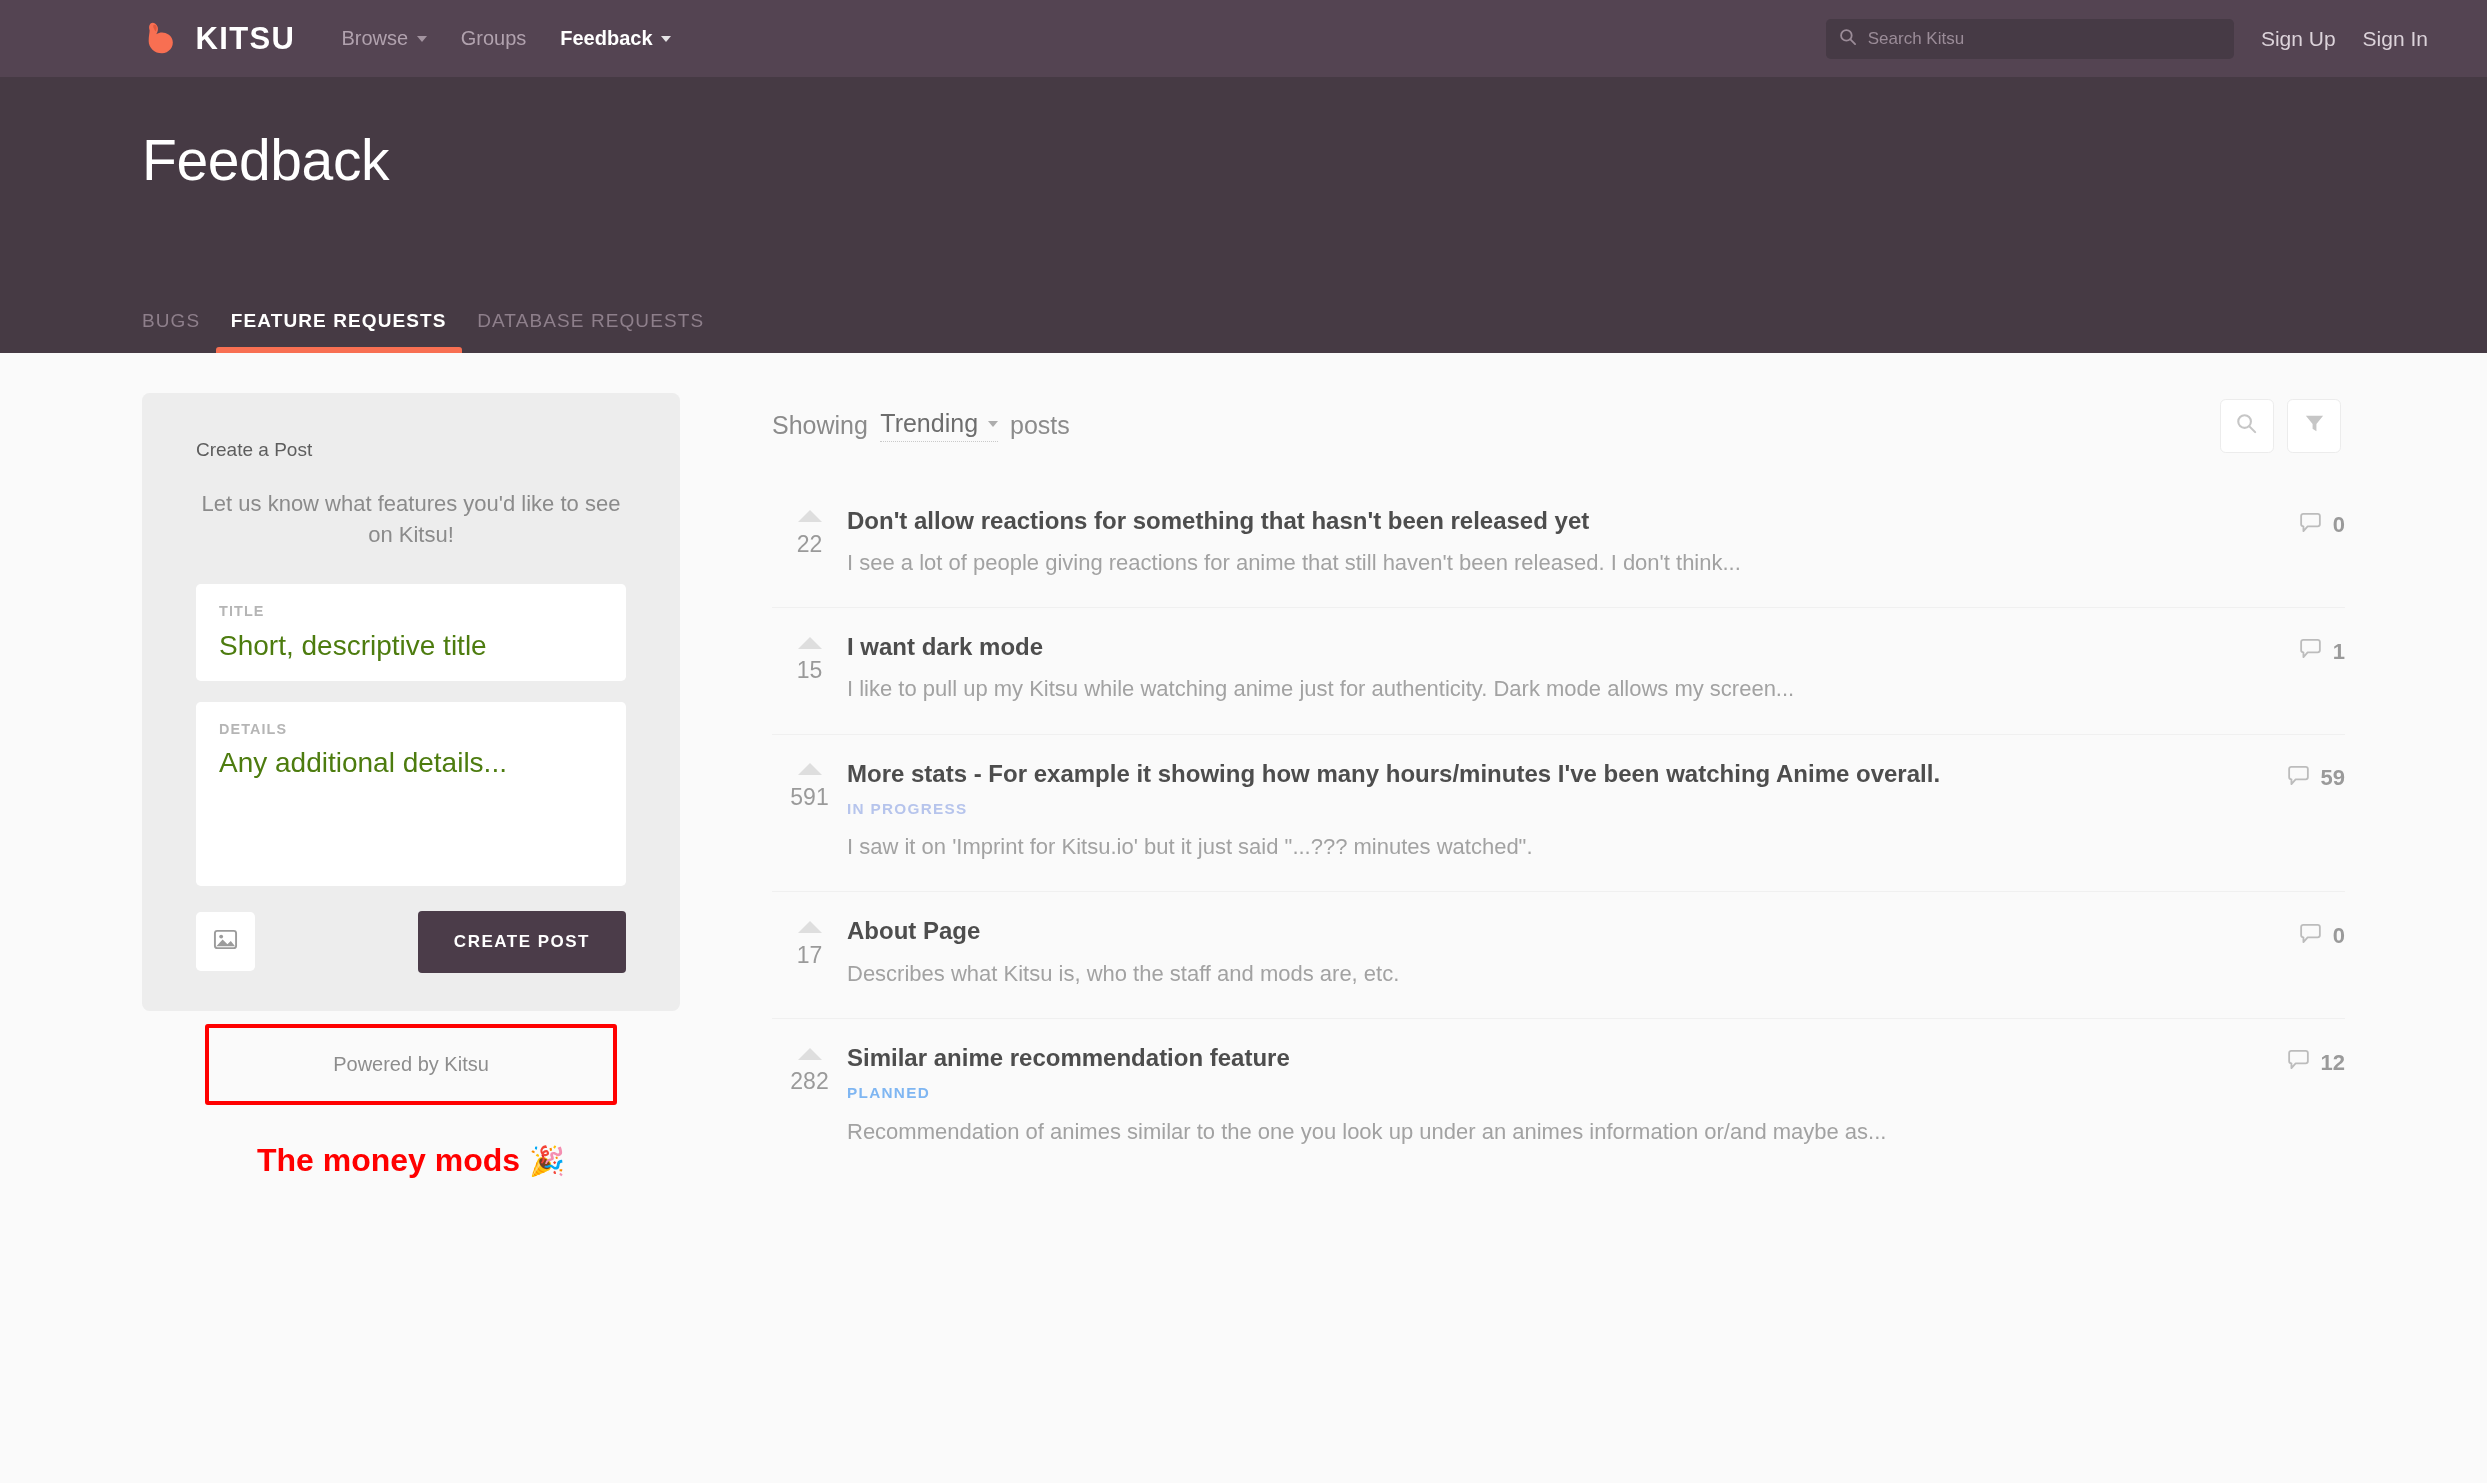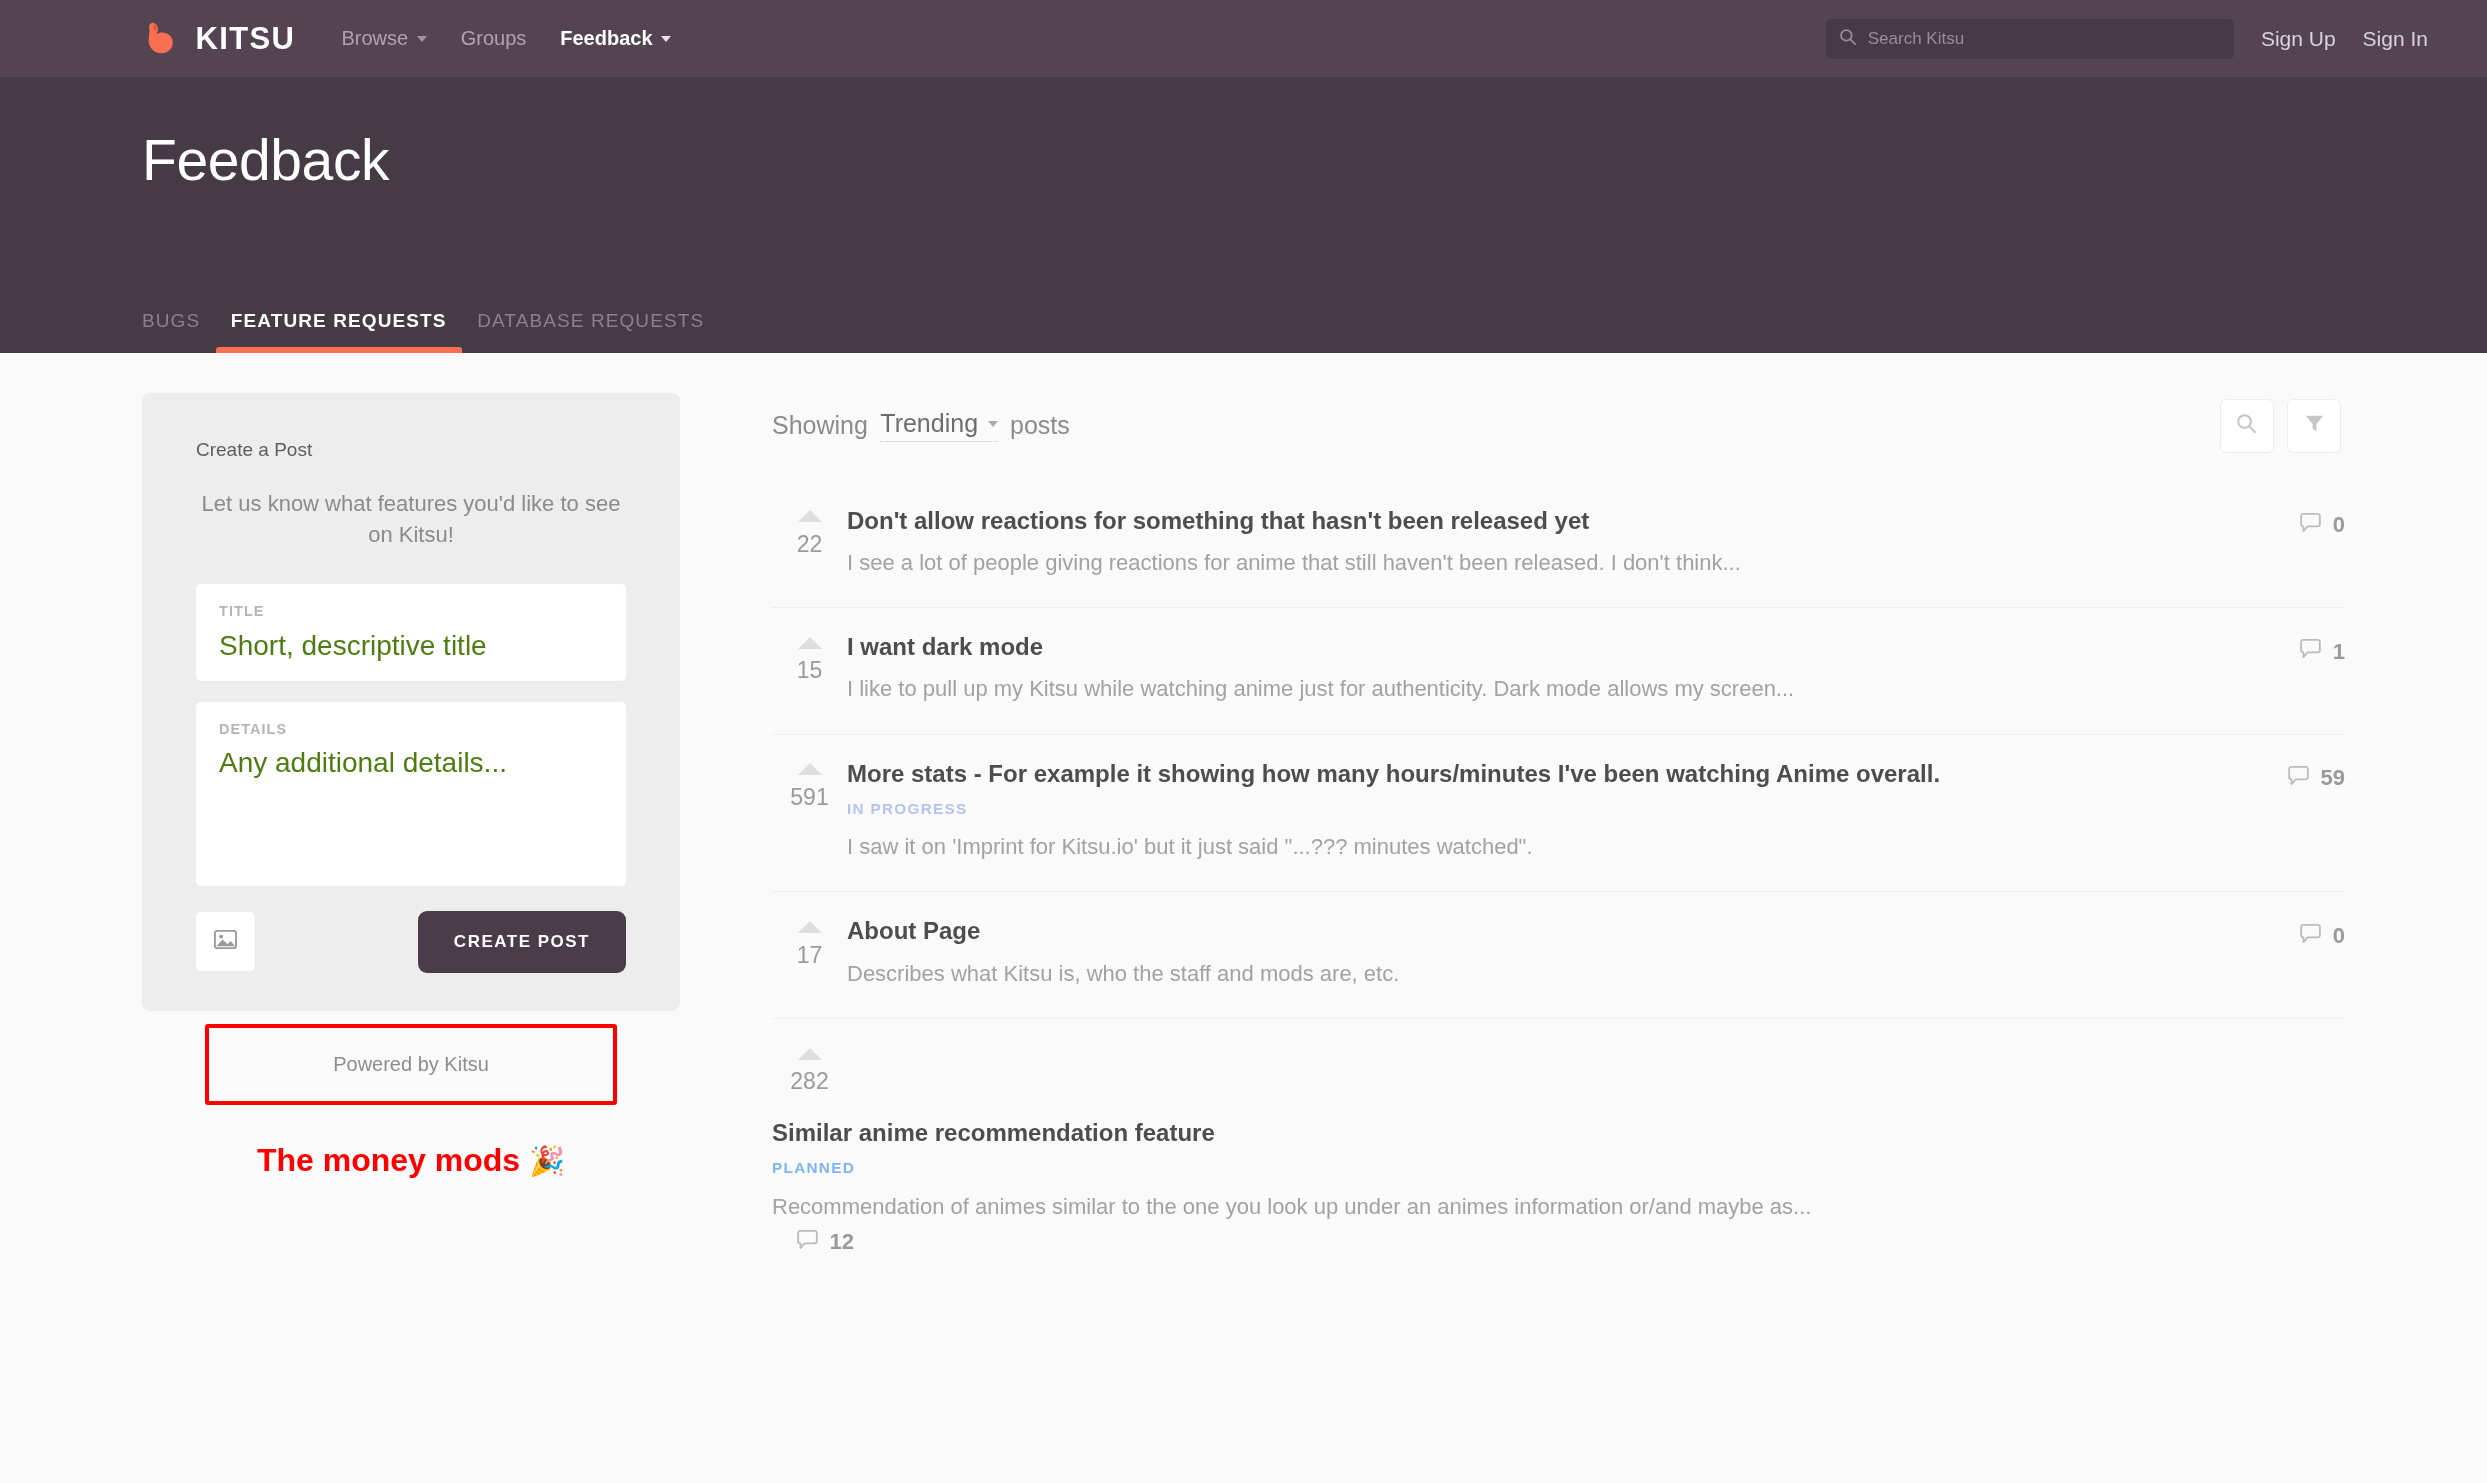--- a/index.html
+++ b/index.html
@@ -182,21 +182,21 @@
     justify-content: center;
     cursor: pointer;
   }
   .create-post-btn {
     background: #4b3c49;
     color: #ffffff;
     font-size: 17px;
     font-weight: bold;
     letter-spacing: 1.5px;
     border: none;
-    border-radius: 9px;
+    border-radius: 4px;
     padding: 21px 36px;
     cursor: pointer;
     font-family: "Liberation Sans", sans-serif;
   }
 
   .canny-wrap {
     position: relative;
     margin-top: 7.7px;
     padding: 5.7px 0;
   }
@@ -262,21 +262,21 @@
     cursor: pointer;
   }
 
   .post {
     display: flex;
     align-items: flex-start;
     padding: 23px 0 29px 0;
     border-bottom: 1px solid #f0f0f0;
     cursor: pointer;
   }
-  .post:last-child { border-bottom: none; flex-direction: column; }
+  .post:last-child { border-bottom: none; }
   .vote {
     flex: 0 0 75px;
     width: 75px;
     display: flex;
     flex-direction: column;
     align-items: center;
     padding-top: 5.7px;
     cursor: pointer;
   }
   .vote-caret {

